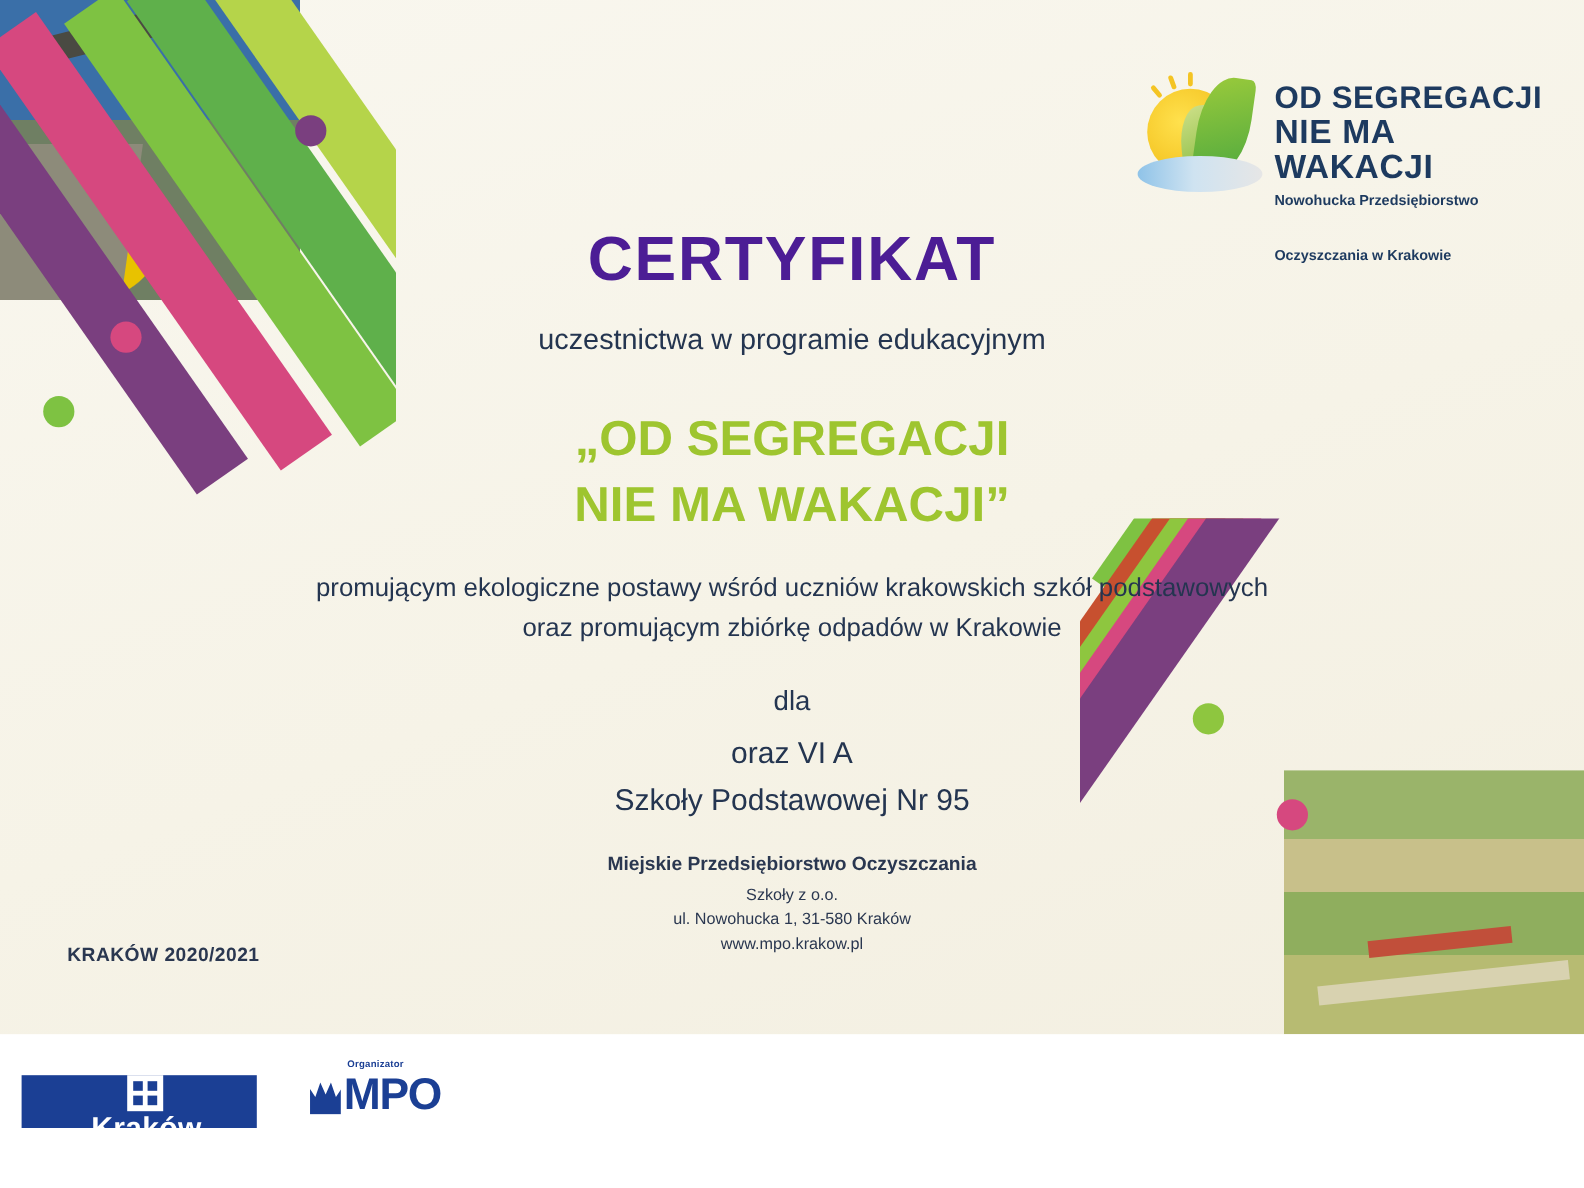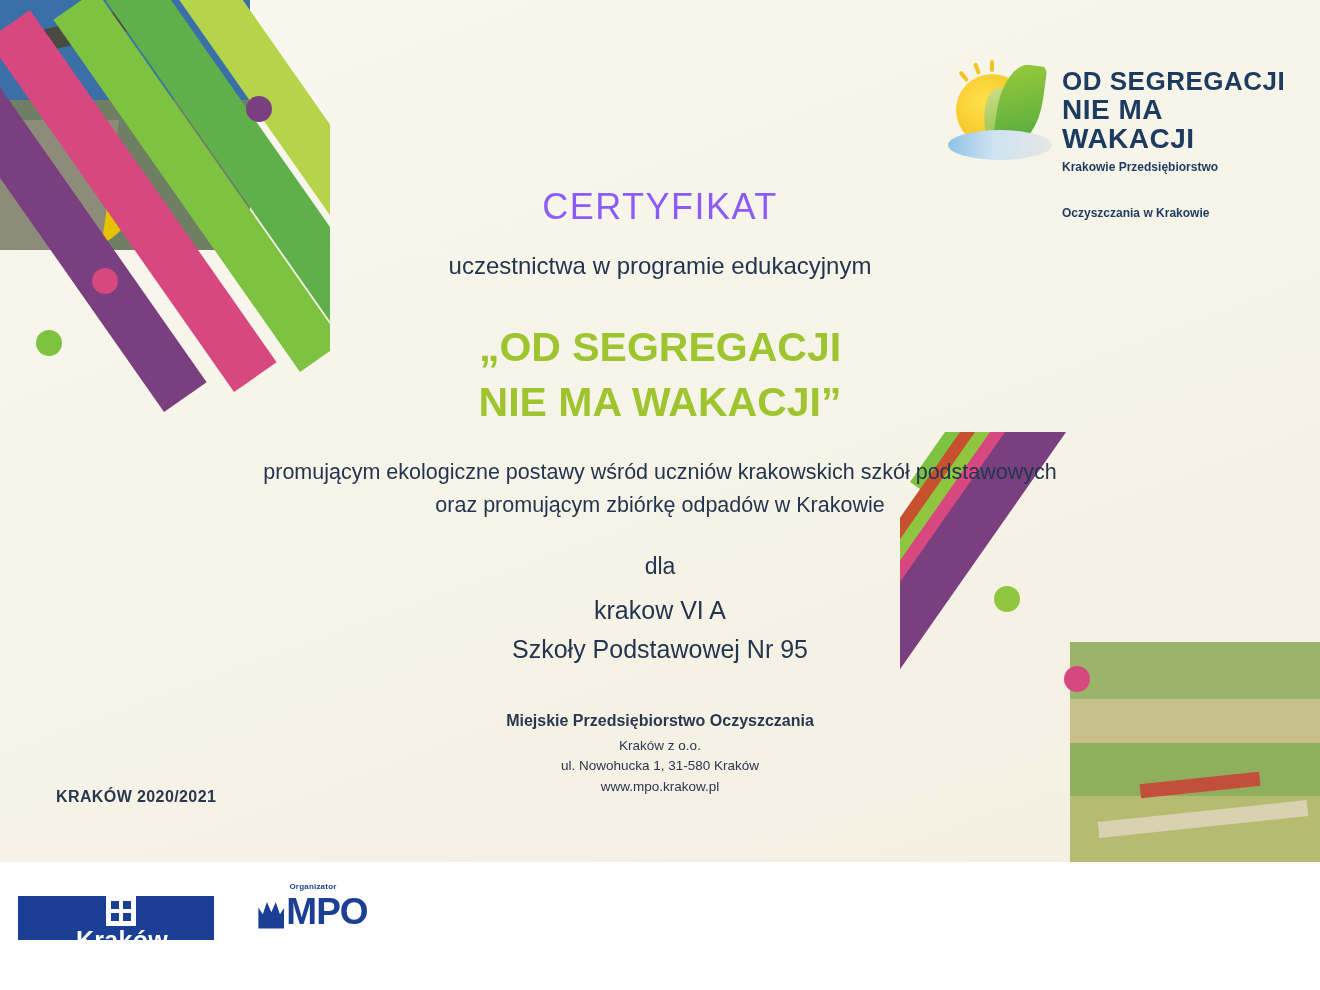--- a/index.html
+++ b/index.html
@@ -214,24 +214,24 @@
   
   .cert-body {
     position: absolute;
     left: 180px;
     top: 186px;
     width: 960px;
     text-align: center;
     color: #23314a;
   }
   .cert-title {
-    font-size: 36px;
-    font-weight: normal;
+    font-size: 52px;
+    font-weight: bold;
     letter-spacing: 1.5px;
-    color: #8b5cf6;
+    color: #4c1d95;
     margin-bottom: 24px;
   }
   .cert-sub {
     font-size: 24px;
     color: #243550;
     margin-bottom: 40px;
   }
   .cert-program {
     font-size: 41px;
     font-weight: bold;
@@ -405,44 +405,44 @@
         <div class="ray" style="transform:rotate(-40deg);"></div>
         <div class="ray" style="transform:rotate(-20deg);"></div>
         <div class="ray" style="transform:rotate(0deg);"></div>
         <div class="leaf-small"></div>
         <div class="leaf-big"></div>
         <div class="swoosh"></div>
       </div>
       <div class="logo-text">
         <div class="logo-l1">OD SEGREGACJI</div>
         <div class="logo-l2">NIE MA WAKACJI</div>
-        <div class="logo-sub1">Krakowie Przedsiębiorstwo</div>
+        <div class="logo-sub1">Nowohucka Przedsiębiorstwo</div>
         <div class="logo-sub2">Oczyszczania w Krakowie</div>
       </div>
     </div>
 
     <div class="cert-body">
       <div class="cert-title">CERTYFIKAT</div>
       <div class="cert-sub">uczestnictwa w programie edukacyjnym</div>
       <div class="cert-program">
         <div>„OD SEGREGACJI</div>
         <div>NIE MA WAKACJI”</div>
       </div>
       <div class="cert-desc">
         <div>promującym ekologiczne postawy wśród uczniów krakowskich szkół podstawowych</div>
         <div>oraz promującym zbiórkę odpadów w Krakowie</div>
       </div>
       <div class="cert-dla">dla</div>
-      <div class="cert-rec1">krakow VI A</div>
+      <div class="cert-rec1">oraz VI A</div>
       <div class="cert-rec2">Szkoły Podstawowej Nr 95</div>
     </div>
 
     <div class="issuer">
       <div class="issuer-name">Miejskie Przedsiębiorstwo Oczyszczania</div>
-      <div class="issuer-line">Kraków z o.o.</div>
+      <div class="issuer-line">Szkoły z o.o.</div>
       <div class="issuer-line">ul. Nowohucka 1, 31-580 Kraków</div>
       <div class="issuer-line">www.mpo.krakow.pl</div>
     </div>
 
     <div class="place-year">KRAKÓW 2020/2021</div>
   </div>
 
   <div class="footer">
     <div class="krakow-logo">
       <div class="krakow-crest"></div>

